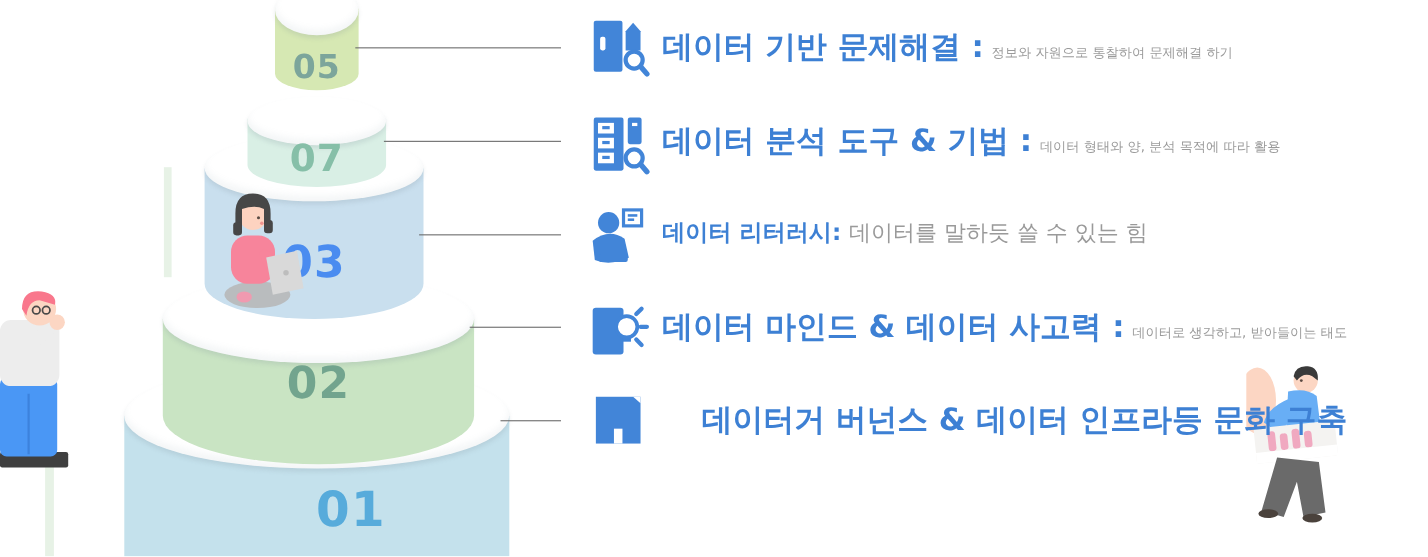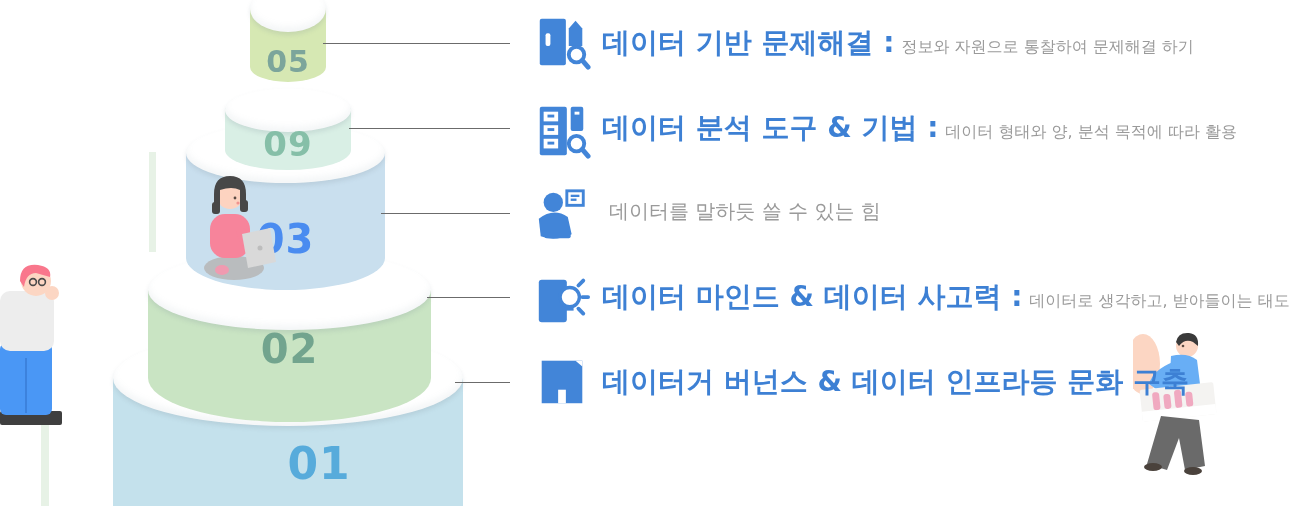--- a/index.html
+++ b/index.html
@@ -31,21 +31,21 @@
   .tn5{left:250px;top:44px;width:76px;font-size:30px;color:#7ca59b;}
   
   .strip{position:absolute;background:#e7f2e6;}
   
   .cline{position:absolute;height:0;border-top:1px solid #6b6b6b;}
   
   .licon{position:absolute;left:533px;width:58px;height:58px;}
   .licon svg{width:100%;height:100%;display:block;}
   .ltxt{position:absolute;left:602px;white-space:nowrap;line-height:26px;}
   .ltxt .t{font-weight:bold;font-size:28px;color:#3d80d4;margin-right:7px;}
-  .ltxt .d{font-size:16px;color:#9a9a9a;margin-top:27px;}
+  .ltxt .d{font-size:12px;color:#9a9a9a;margin-top:27px;}
   .ltxt3{position:absolute;left:602px;display:grid;grid-template-columns:auto auto;
     column-gap:7px;line-height:32px;white-space:nowrap;}
   .ltxt3 .t{font-weight:bold;font-size:21px;color:#3d80d4;grid-column:1;grid-row:1;}
   .ltxt3 .d{font-size:20px;color:#9a9a9a;grid-column:2;grid-row:1;text-align:right;}
   .ltxt3 .d2{font-size:20px;color:#9a9a9a;grid-column:2;grid-row:2;}
   
   .figure svg{display:block;}
 </style>
 </head>
 <body>
@@ -62,21 +62,21 @@
   <div class="tier-body tb3"></div>
   <div class="tier-cap tc3"></div>
   <div class="tier-body tb4"></div>
   <div class="tier-cap tc4"></div>
   <div class="tier-body tb5"></div>
   <div class="tier-cap tc5"></div>
 
   <div class="tier-num tn1">01</div>
   <div class="tier-num tn2">02</div>
   <div class="tier-num tn3">03</div>
-  <div class="tier-num tn4">09</div>
+  <div class="tier-num tn4">07</div>
   <div class="tier-num tn5">05</div>
 
   <div class="figure abs" style="left:192px;top:172px;width:90px;height:112px;">
     <svg viewBox="0 0 90 112" width="90" height="112">
       <ellipse cx="42" cy="96" rx="30" ry="12" fill="#b9bcbe"></ellipse>
       <rect x="18" y="42" width="40" height="44" rx="15" fill="#f7849b"></rect>
       <path d="M48 54 Q62 62 62 76 L54 80 Q46 68 44 58 Z" fill="#f7849b"></path>
       <circle cx="38" cy="24" r="13" fill="#fdd3c0"></circle>
       <path d="M22 22 Q22 4 38 4 Q54 4 54 22 L54 34 L48 34 L48 18 Q40 14 28 18 L28 36 L22 36 Z" fill="#474747"></path>
       <rect x="20" y="30" width="8" height="12" rx="3" fill="#474747"></rect>
@@ -168,20 +168,21 @@
     <svg viewBox="0 0 60 60">
       <rect x="35" y="5" width="17" height="15" fill="#ffffff" stroke="#4285d8" stroke-width="3"></rect>
       <rect x="39" y="9" width="9" height="2.4" fill="#4285d8"></rect>
       <rect x="39" y="13" width="6" height="2.4" fill="#4285d8"></rect>
       <circle cx="21" cy="17" r="10" fill="#4285d8"></circle>
       <path d="M6 34 Q21 22 36 32 L40 50 Q22 58 8 52 Z" fill="#4285d8"></path>
       <rect x="12" y="47" width="27" height="7" rx="2" fill="#4285d8"></rect>
     </svg>
   </div>
   <div class="ltxt3" style="top:195px;">
+    <span class="t">데이터 리터러시:</span>
     <span class="d">데이터를 말하듯 쓸 수 있는 힘</span>
   </div>
 
   <div class="licon" style="top:271px;">
     <svg viewBox="0 0 60 60">
       <rect x="6" y="9" width="29" height="44" rx="3" fill="#4285d8"></rect>
       <circle cx="38" cy="27" r="10" fill="#ffffff" stroke="#4285d8" stroke-width="3.5"></circle>
       <rect x="34" y="36" width="8" height="5" fill="#4285d8"></rect>
       <line x1="51" y1="27" x2="57" y2="27" stroke="#4285d8" stroke-width="4" stroke-linecap="round"></line>
       <line x1="47" y1="15" x2="52" y2="10" stroke="#4285d8" stroke-width="4" stroke-linecap="round"></line>
@@ -192,17 +193,17 @@
     <span class="t">데이터 마인드 &amp; 데이터 사고력 :</span><span class="d">데이터로 생각하고, 받아들이는 태도</span>
   </div>
 
   <div class="licon" style="top:352px;">
     <svg viewBox="0 0 60 60">
       <rect x="9" y="9" width="42" height="44" fill="#4285d8"></rect>
       <polygon points="44,9 51,9 51,15" fill="#ffffff"></polygon>
       <rect x="26" y="39" width="8" height="14" fill="#ffffff"></rect>
     </svg>
   </div>
-  <div class="ltxt" style="top:369px;">
+  <div class="ltxt" style="top:369px;margin-left:36px;">
     <span class="t">데이터거 버넌스 &amp; 데이터 인프라등 문화 구축</span><span class="d"></span>
   </div>
 
 </div>
 
 </body></html>

